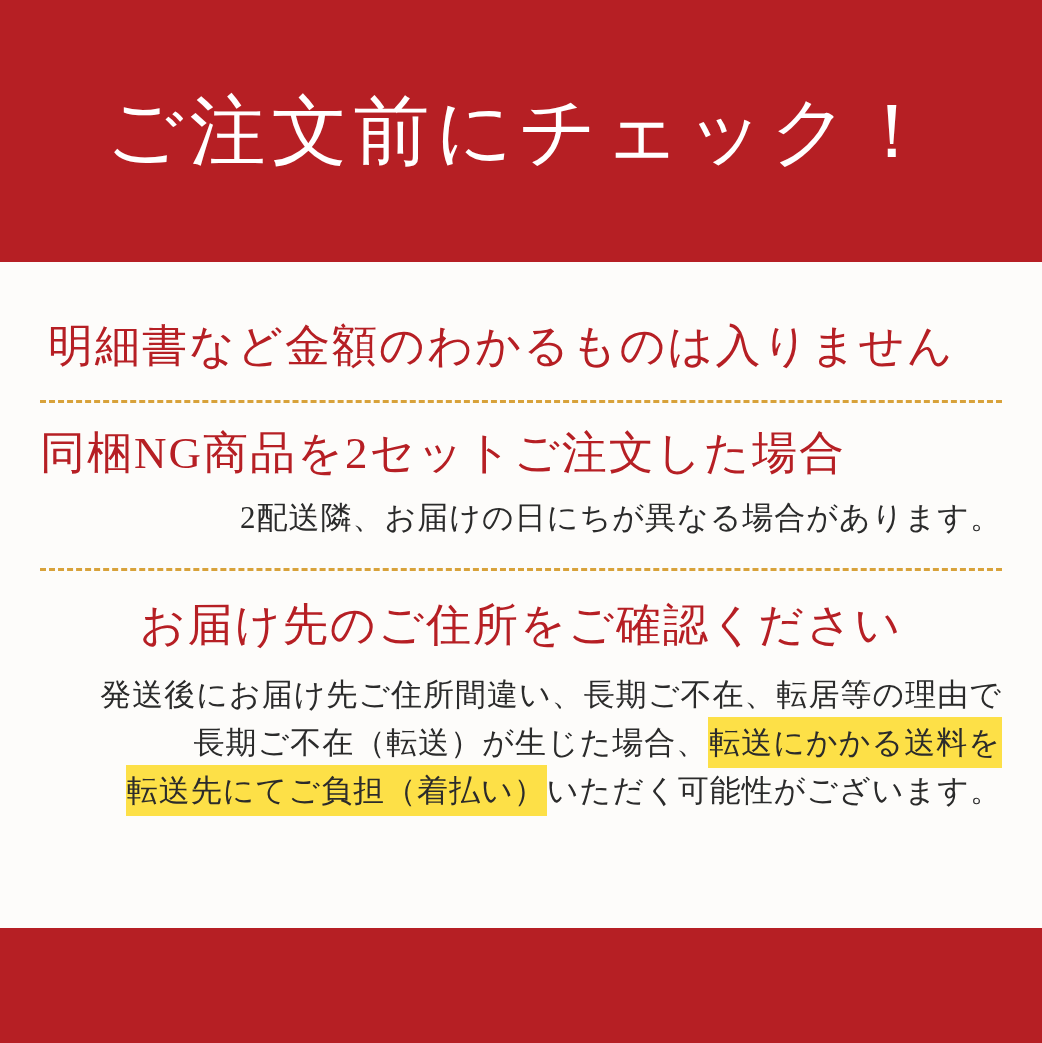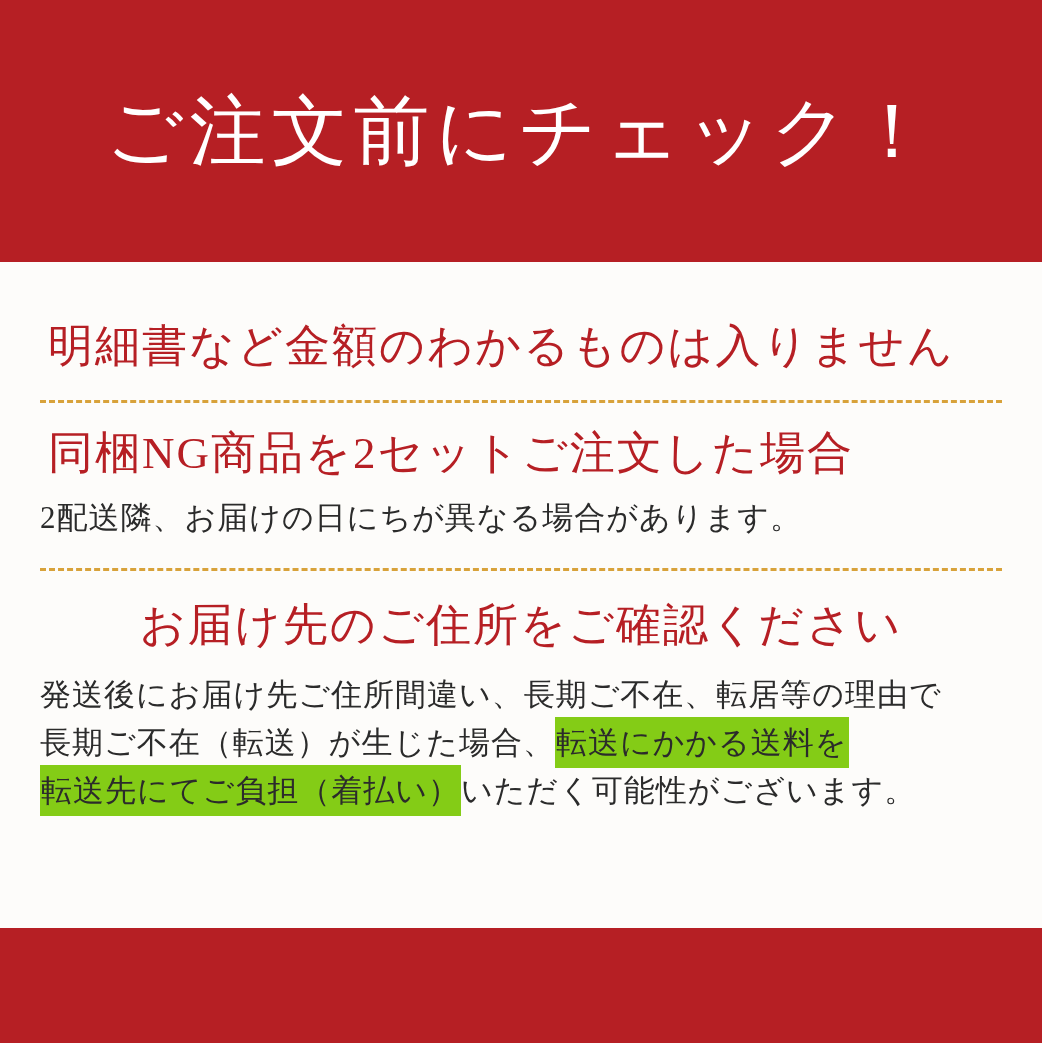--- a/index.html
+++ b/index.html
@@ -67,38 +67,39 @@
   .block-body {
     color: #2b2b2b;
     font-size: 31px;
     line-height: 1.55;
     letter-spacing: 1px;
   }
 
   .block-body .line {
     display: block;
     white-space: nowrap;
+    text-align: right;
   }
 
   .hl {
-    background: #84cc16;
+    background: #fde047;
     padding: 8px 1px;
   }
 
   .divider {
     border: 0;
     border-top: 3px dashed #d8a23a;
     margin: 0;
     width: 100%;
   }
 
   
   #block-1 { margin-top: 56px; margin-bottom: 26px; margin-left: 8px; }
   #divider-1 { margin-bottom: 22px; }
-  #block-2-heading { margin-bottom: 12px; margin-left: 8px; }
+  #block-2-heading { margin-bottom: 12px; }
   #block-2 { margin-bottom: 26px; }
   #divider-2 { margin-bottom: 26px; }
   #block-3-heading { margin-bottom: 18px; text-align: center; }
 
   
   .footer-bar {
     background: #b61f24;
     height: 115px;
     flex: 0 0 auto;
   }

